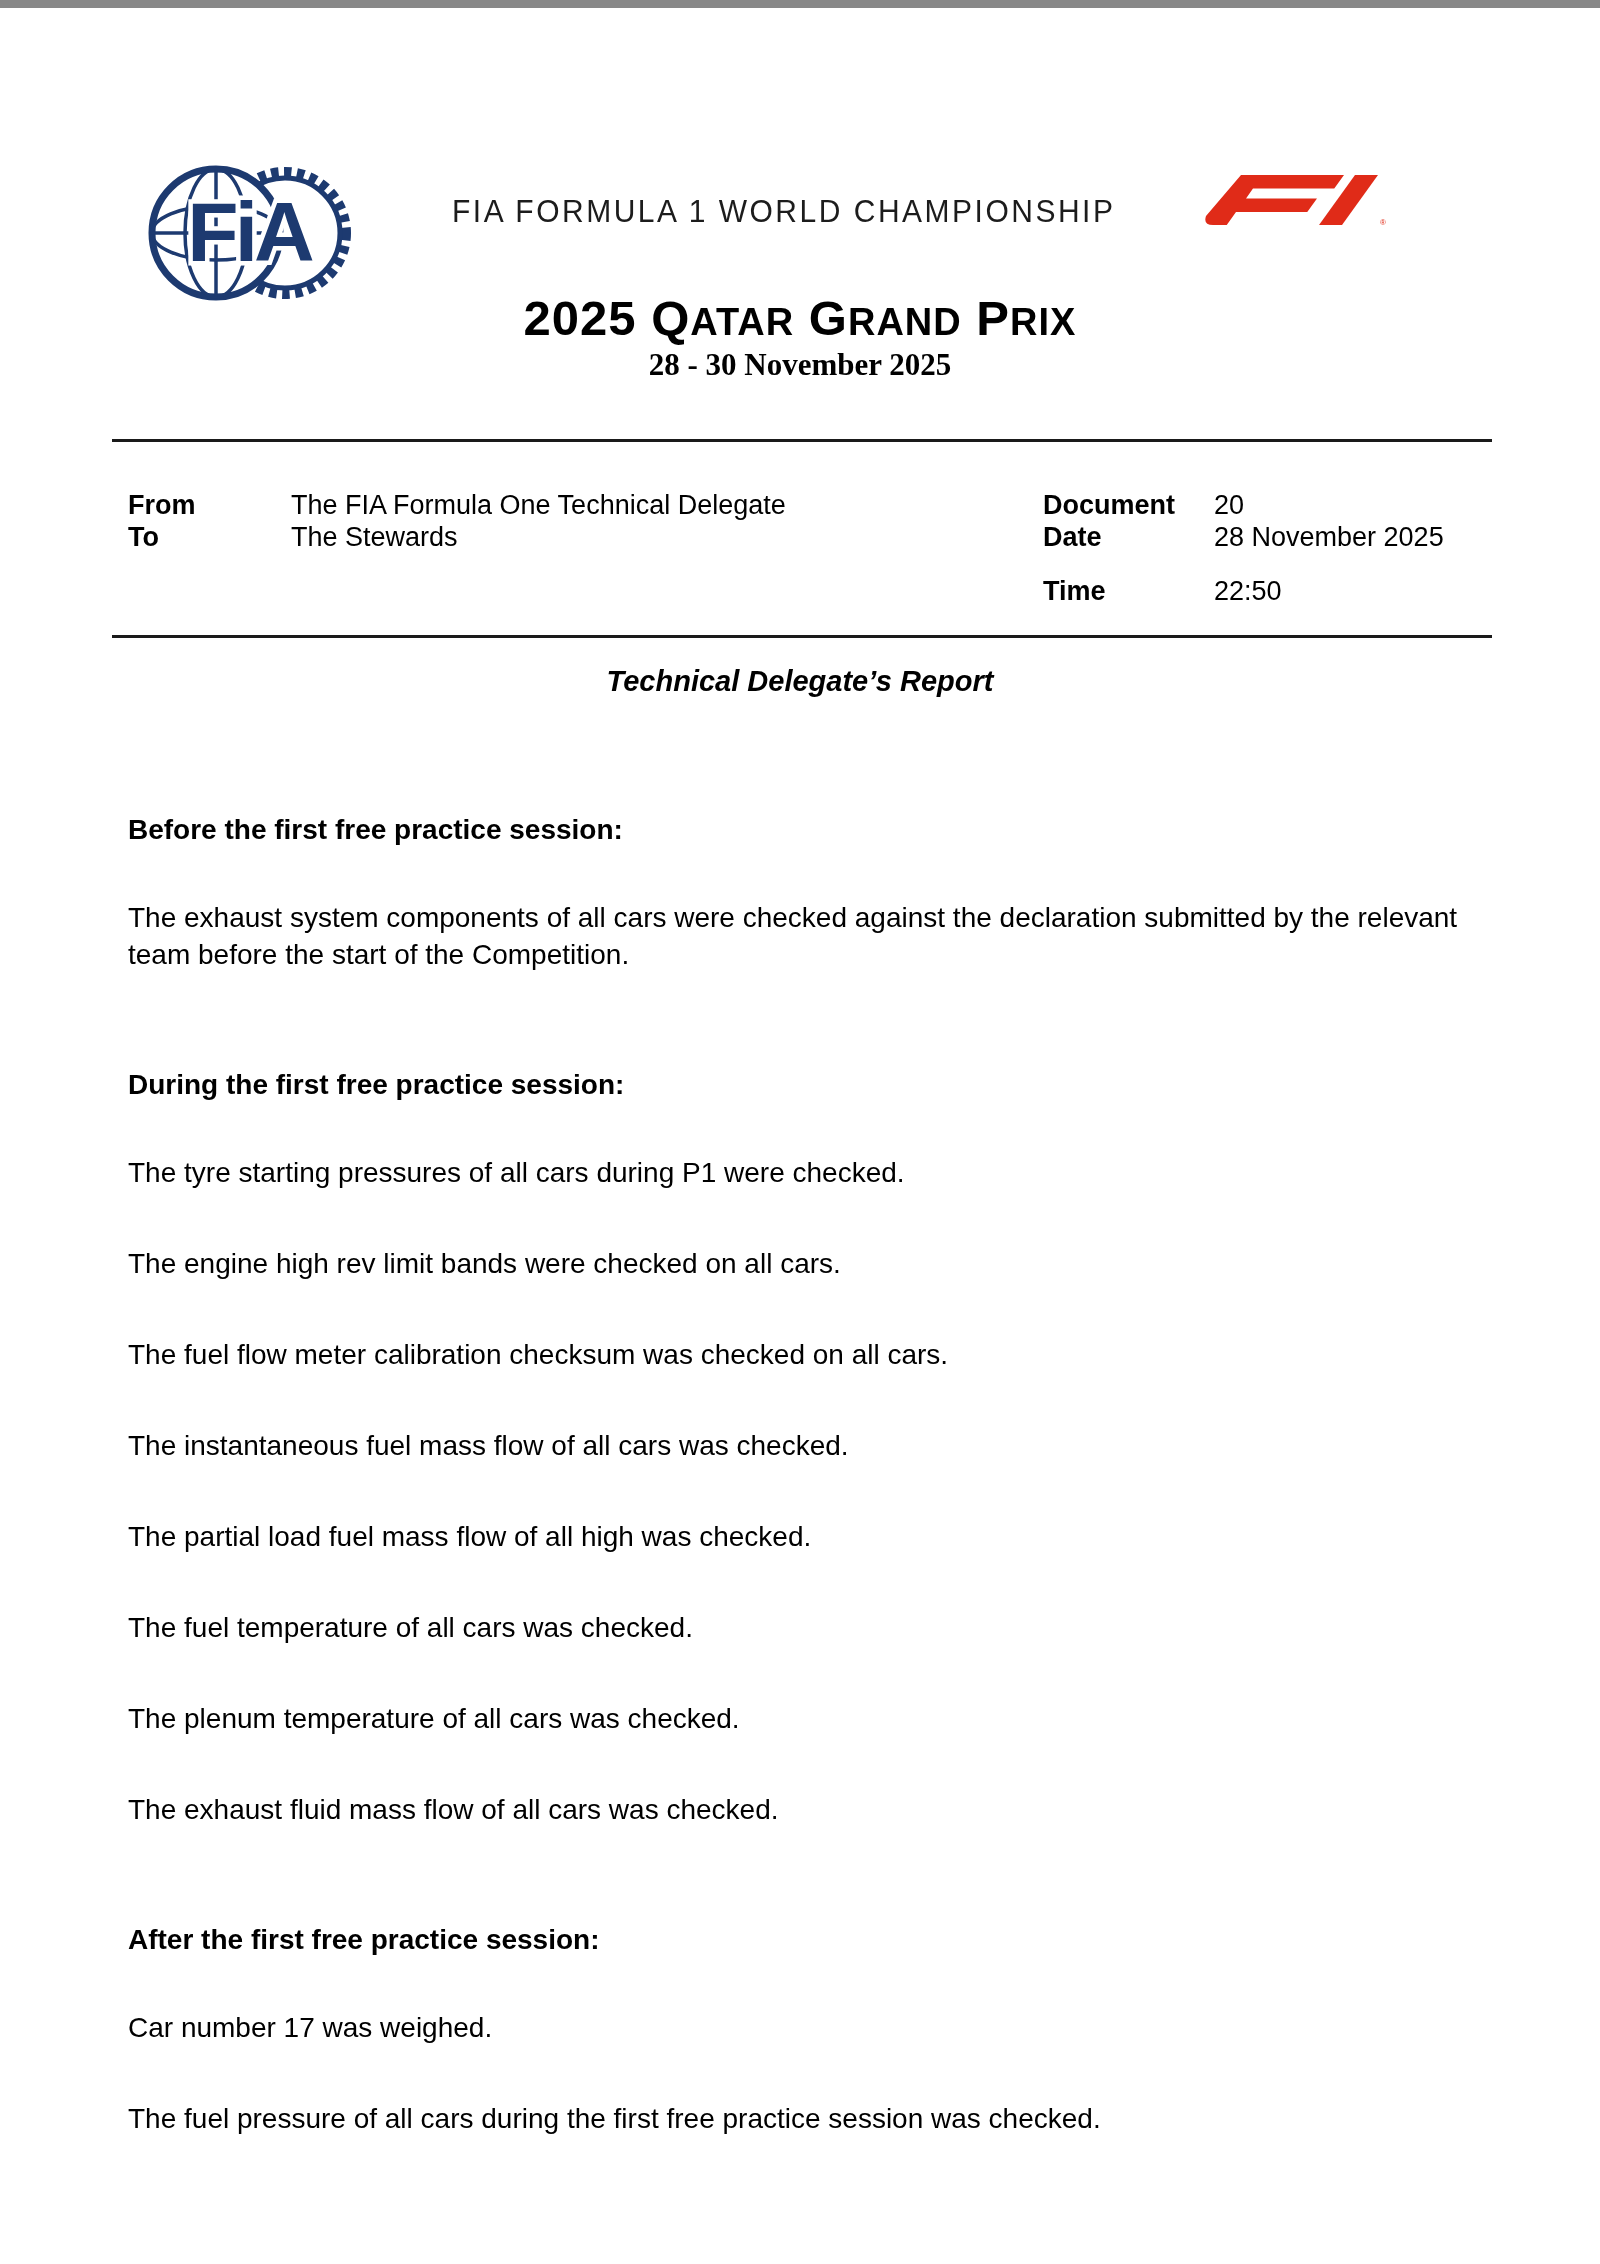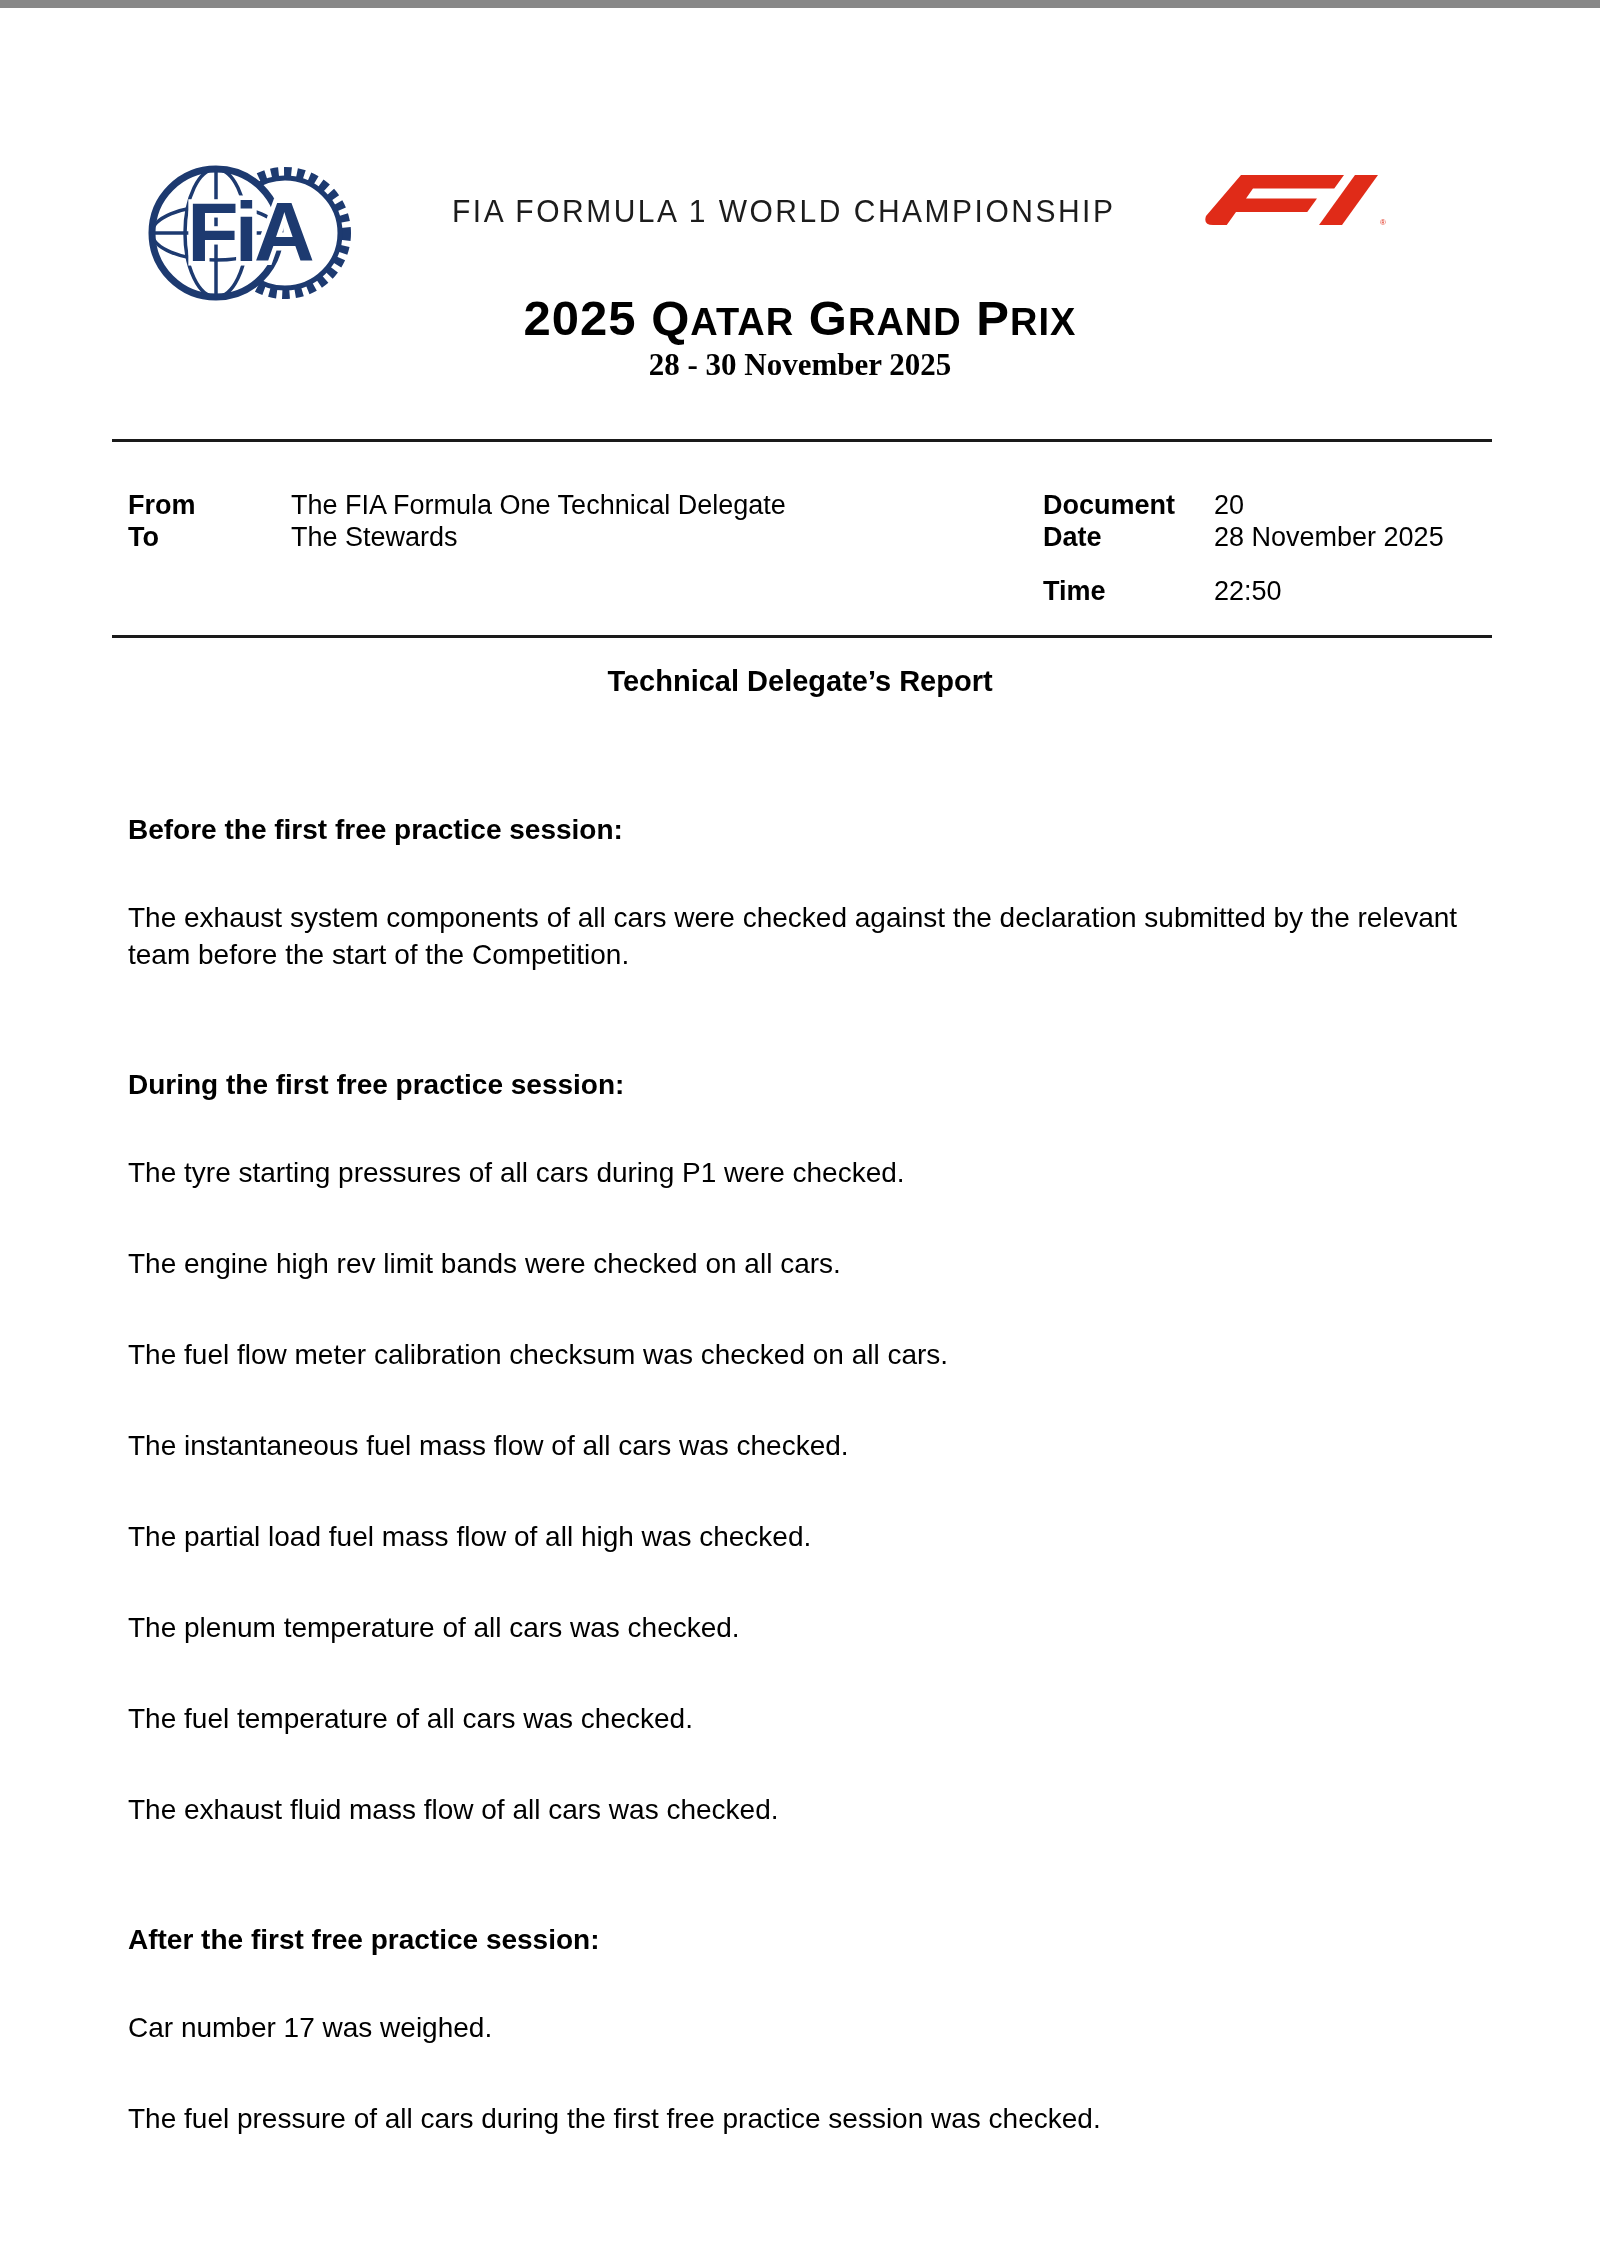--- a/index.html
+++ b/index.html
@@ -38,21 +38,21 @@
   .rule1{top:431px;}
   .rule2{top:627px;}
   
   .meta-cell{position:absolute;font-size:27px;line-height:31px;white-space:nowrap;}
   .meta-label{font-weight:bold;}
   .c1{left:128px;} .c2{left:291px;} .c3{left:1043px;} .c4{left:1214px;}
   .r1{top:482px;} .r2{top:514px;} .r3{top:568px;}
   
   .report-title{
     position:absolute;left:0;top:656px;width:100%;
-    text-align:center;font-weight:bold;font-size:29px;line-height:34px;
+    text-align:center;font-weight:bold;font-size:29px;line-height:34px;font-style:italic;
   }
   .sections{position:absolute;left:128px;top:803px;width:1340px;}
   .sec-heading{
     font-size:28px;font-weight:bold;line-height:37px;
     margin:0 0 51px 0;
   }
   .sec-heading + .sec-heading, p + .sec-heading{margin-top:93px;}
   .sections p{
     font-size:28px;line-height:37px;margin:0 0 54px 0;
   }
@@ -109,22 +109,22 @@
   <div class="sections">
     <h3 class="sec-heading">Before the first free practice session:</h3>
     <p>The exhaust system components of all cars were checked against the declaration submitted by the relevant team before the start of the Competition.</p>
 
     <h3 class="sec-heading">During the first free practice session:</h3>
     <p>The tyre starting pressures of all cars during P1 were checked.</p>
     <p>The engine high rev limit bands were checked on all cars.</p>
     <p>The fuel flow meter calibration checksum was checked on all cars.</p>
     <p>The instantaneous fuel mass flow of all cars was checked.</p>
     <p>The partial load fuel mass flow of all high was checked.</p>
+    <p>The fuel temperature of all cars was checked.</p>
     <p>The plenum temperature of all cars was checked.</p>
-    <p>The fuel temperature of all cars was checked.</p>
     <p>The exhaust fluid mass flow of all cars was checked.</p>
 
     <h3 class="sec-heading">After the first free practice session:</h3>
     <p>Car number 17 was weighed.</p>
     <p>The fuel pressure of all cars during the first free practice session was checked.</p>
   </div>
 
 </div>
 
 </body></html>

